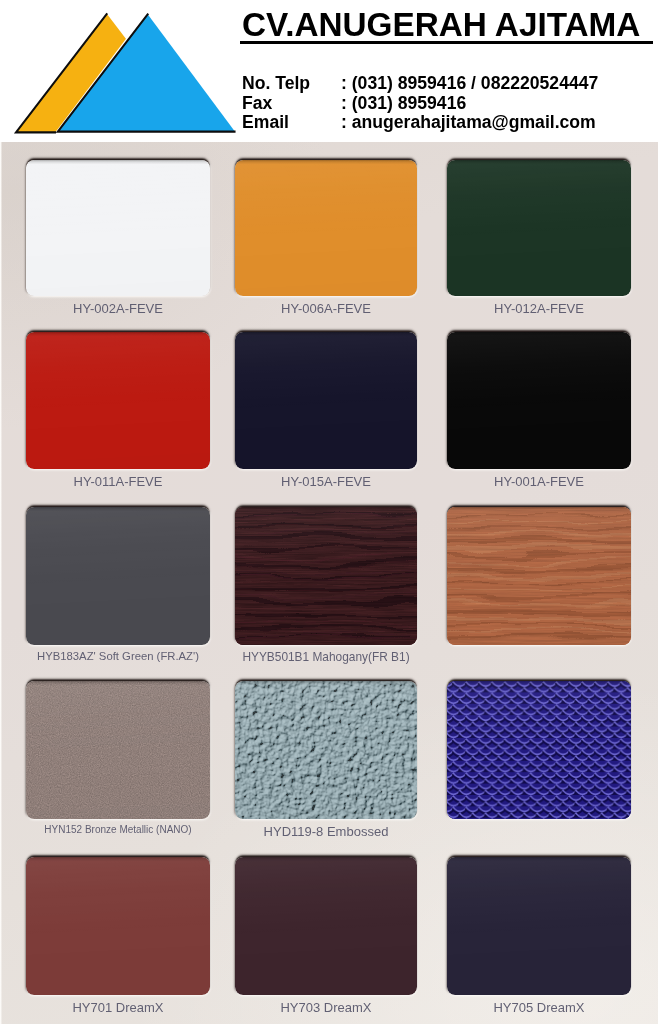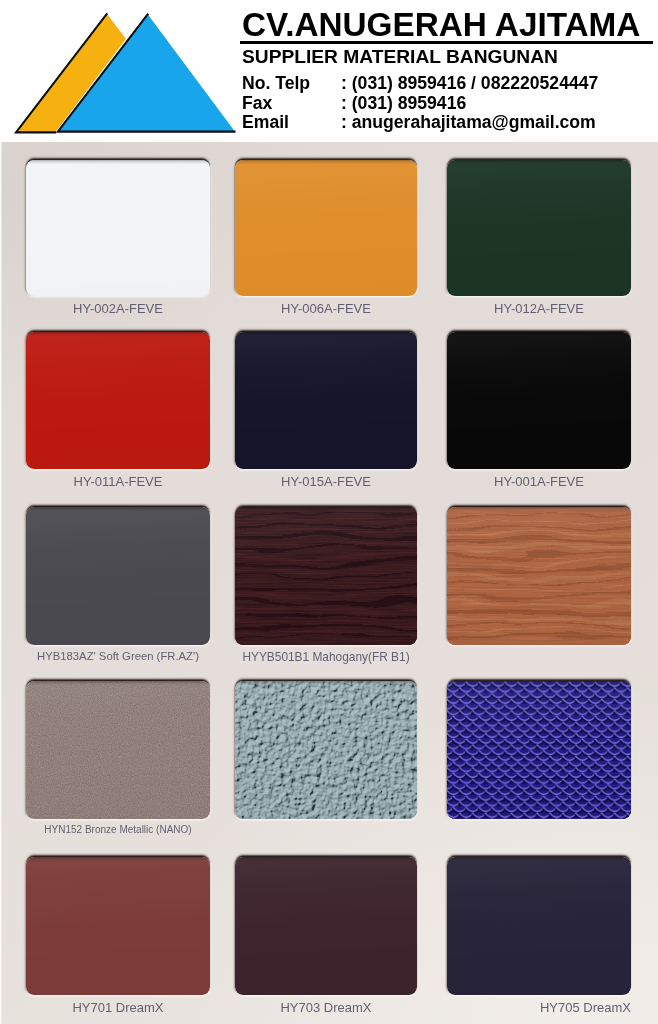--- a/index.html
+++ b/index.html
@@ -106,21 +106,20 @@
       <svg width="236" height="142" viewBox="0 0 236 142">
         <polygon points="103,14 193,132 12.5,132" fill="#F6B111"></polygon>
         <polygon points="141.5,13 233,134 50,134" fill="#ffffff"></polygon>
         <polygon points="143.5,14 230.5,131 54.5,131" fill="#18A5EB"></polygon>
         <path d="M102.6,14.2 L12,132.4 L51,132.4" fill="none" stroke="#0d0d0d" stroke-width="2.1" stroke-linejoin="miter" stroke-linecap="square"></path>
         <path d="M143.6,14.4 L53.8,131.6 L230.5,131.6" fill="none" stroke="#0d0d0d" stroke-width="2.1" stroke-linejoin="miter" stroke-linecap="square"></path>
       </svg>
     </div>
     <div id="company">CV.ANUGERAH AJITAMA</div>
     <div id="divider"></div>
-    <div id="tagline">SUPPLIER MATERIAL BANGUNAN</div>
     <div class="crow clabel" style="top:73px">No. Telp</div>
     <div class="crow cval" style="top:73px">: (031) 8959416 / 082220524447</div>
     <div class="crow clabel" style="top:93px">Fax</div>
     <div class="crow cval" style="top:93px">: (031) 8959416</div>
     <div class="crow clabel" style="top:112px">Email</div>
     <div class="crow cval" style="top:112px">: anugerahajitama@gmail.com</div>
   </div>
   <div id="board">
     <div id="board-left-edge"></div>
     <div id="grid">
@@ -252,20 +251,21 @@
         <div class="lbl" style="left: 26px; top: 682px; width: 184px; font-size: 10px;">HYN152  Bronze Metallic (NANO)</div>
         <div class="cell" style="left: 235px; top: 539px; width: 182px; height: 138px;">
           <div class="sw">
             <div class="swfill fin-embossed" style="background: rgb(100, 120, 126);"></div>
             <svg style="position:absolute;left:0;top:0;border-radius:8px;pointer-events:none;mix-blend-mode:luminosity;opacity:.55;" width="182" height="138" viewBox="0 0 182 138" preserveAspectRatio="none">
               <rect width="182" height="138" fill="#ffffff" filter="url(#femboss)"></rect>
             </svg>
             <div class="gloss"></div>
           </div>
         </div>
+        <div class="lbl" style="left: 235px; top: 682px; width: 182px;">HYD119-8 Embossed</div>
         <div class="cell" style="left: 447px; top: 539px; width: 184px; height: 138px;">
           <div class="sw">
             <div class="swfill fin-diamond" style="background: rgb(36, 28, 140);"></div>
             <svg style="position:absolute;left:0;top:0;border-radius:8px;pointer-events:none;" width="184" height="138" viewBox="0 0 184 138" preserveAspectRatio="none">
               <rect width="184" height="138" fill="#221a86"></rect>
               <rect width="184" height="138" fill="url(#pscale)"></rect>
             </svg>
             <div class="gloss"></div>
           </div>
         </div>
@@ -282,16 +282,16 @@
             <div class="gloss"></div>
           </div>
         </div>
         <div class="lbl" style="left: 235px; top: 858px; width: 182px;">HY703 DreamX</div>
         <div class="cell" style="left: 447px; top: 715px; width: 184px; height: 138px;">
           <div class="sw">
             <div class="swfill fin-solid" style="background: rgb(40, 36, 57);"></div>
             <div class="gloss"></div>
           </div>
         </div>
-        <div class="lbl" style="left: 447px; top: 858px; width: 184px; text-align: right;">HY705 DreamX</div>
+        <div class="lbl" style="left: 447px; top: 858px; width: 184px;">HY705 DreamX</div>
       </div>
   </div>
 </div>
 
 </body></html>

